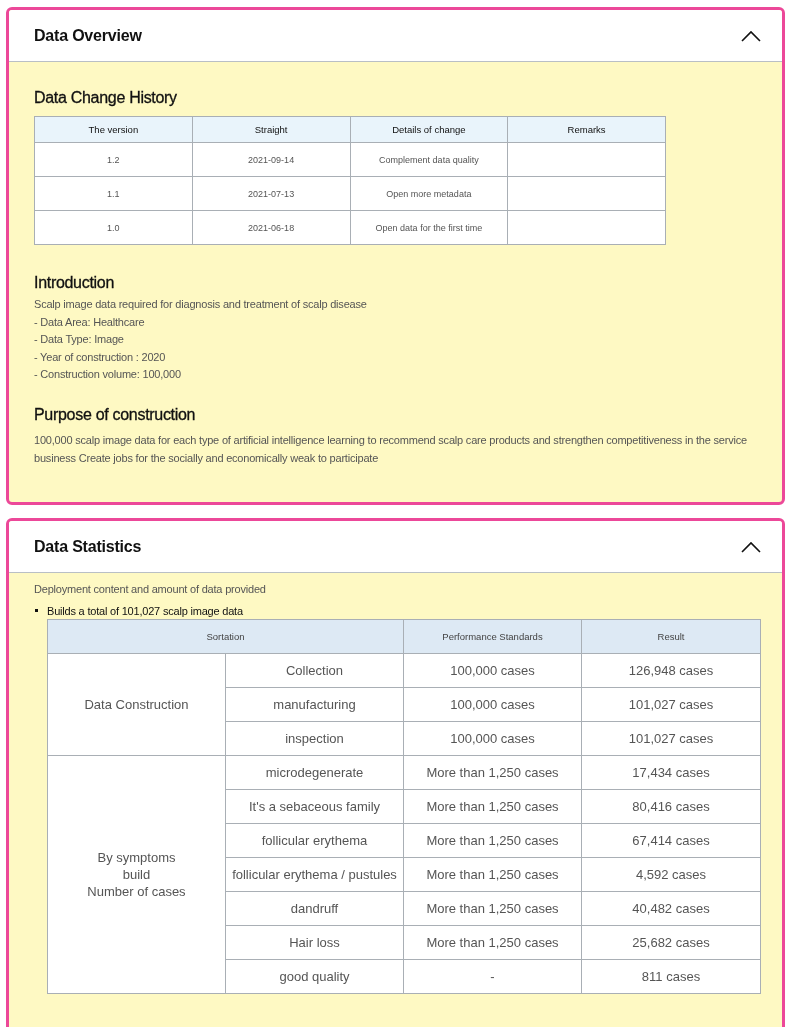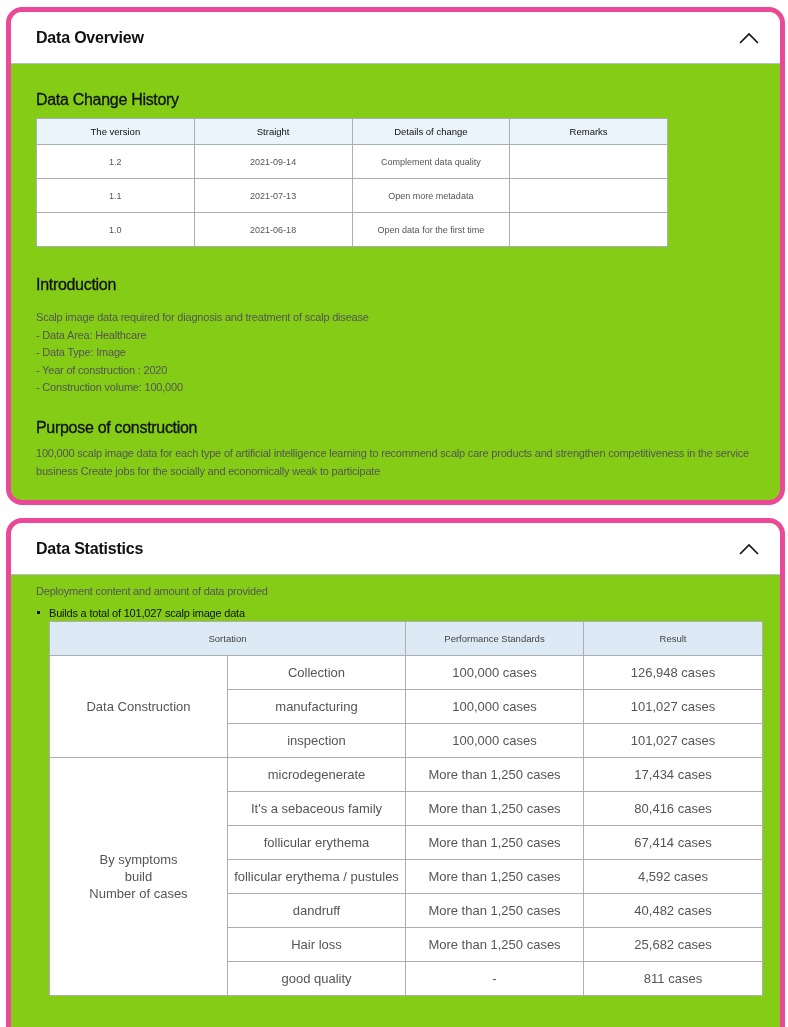--- a/index.html
+++ b/index.html
@@ -1,22 +1,22 @@
 <!DOCTYPE html>
 <html><head>
 <meta charset="utf-8">
 <style>
   * { box-sizing: border-box; margin: 0; padding: 0; }
   html, body { width: 788px; height: 1027px; background: #ffffff; overflow: hidden; }
   body { font-family: "Liberation Sans", "DejaVu Sans", sans-serif; color: #111; position: relative; }
 
   .panel {
     position: absolute; left: 6px; width: 779px;
-    border: 5px solid #ec4899; border-radius: 16px;
-    background: #84cc16; overflow: hidden;
+    border: 3px solid #ec4899; border-radius: 6px;
+    background: #fef9c3; overflow: hidden;
   }
   .panel-header {
     height: 52px; background: #ffffff; border-bottom: 1px solid #b9bfc5;
     display: flex; align-items: center; justify-content: space-between;
     padding: 0 20px 0 25px;
   }
   .panel-title { font-size: 16px; font-weight: bold; color: #111; letter-spacing: -0.2px; }
   .chev { width: 22px; height: 14px; display: block; cursor: pointer; }
 
   #p1 { top: 7px; height: 498px; }
@@ -27,21 +27,21 @@
 
   table { border-collapse: collapse; table-layout: fixed; }
   td, th { border: 1px solid #a9afb5; text-align: center; vertical-align: middle; font-weight: normal; }
 
   .hist { width: 632px; margin-top: 9px; background: #fff; }
   .hist th { background: #e9f4fb; height: 26px; font-size: 9.5px; color: #111; }
   .hist td { height: 34px; font-size: 9px; color: #555; }
 
   .intro-title { margin-top: 29px; }
   .para { font-size: 11px; color: #555; line-height: 17.6px; letter-spacing: -0.2px; }
-  .intro-text { margin-top: 15px; }
+  .intro-text { margin-top: 4px; }
   .purpose-title { margin-top: 22px; }
   .purpose-text { margin-top: 8px; width: 724px; }
 
   .p2-body { padding: 8px 25px 0 25px; }
   .bullet-line { display: flex; align-items: center; margin-top: 6px; font-size: 11px; color: #111; letter-spacing: -0.2px; }
   .bullet { width: 3px; height: 3px; background: #111; margin: 0 9px 0 1px; }
 
   .stats { width: 713px; margin-left: 13px; margin-top: 2px; background: #fff; }
   .stats th { background: #dde9f4; height: 34px; font-size: 9.5px; color: #444; margin-top: 21px; }
   .stats td { height: 34px; font-size: 13px; color: #555; line-height: 17px; }

